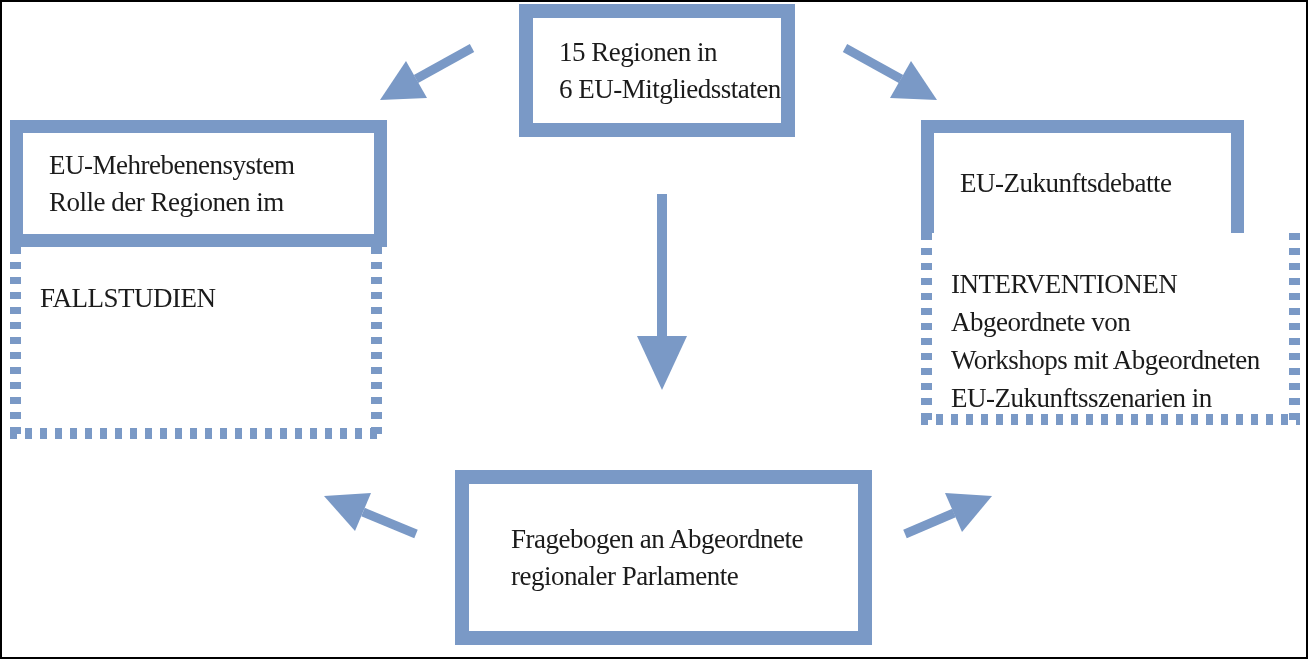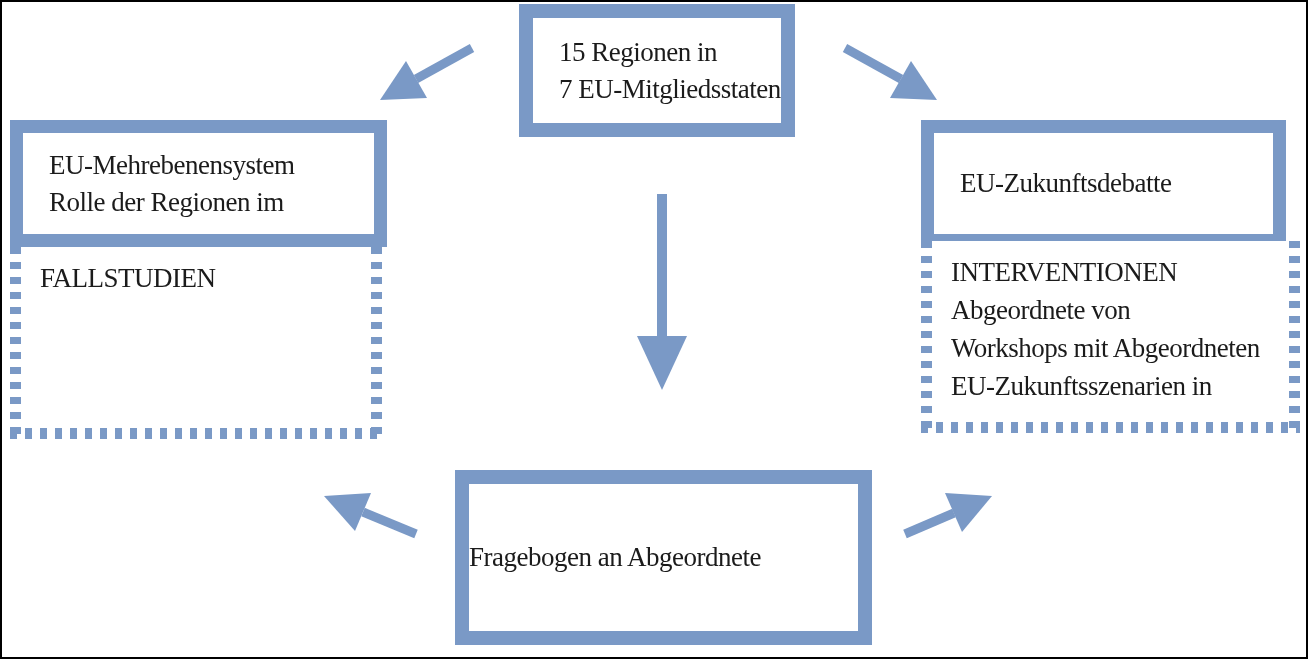--- a/index.html
+++ b/index.html
@@ -32,29 +32,29 @@
   }
   .solid { border: 13px solid var(--blue); justify-content: center; }
   .line {
     font-size: 27px;
     line-height: 37px;
     letter-spacing: -0.5px;
     white-space: nowrap;
   }
   .top-box    { left: 517px; top: 2px;   width: 276px; height: 133px; border-width: 14px; padding-left: 26px; }
   .left-box   { left: 8px;   top: 118px; width: 377px; height: 127px; padding-left: 26px; }
-  .right-box  { left: 919px; top: 118px; width: 365px; height: 127px; padding-left: 26px; }
-  .bottom-box { left: 453px; top: 468px; width: 417px; height: 175px; border-width: 14px; }
+  .right-box  { left: 919px; top: 118px; width: 323px; height: 127px; padding-left: 26px; }
+  .bottom-box { left: 453px; top: 468px; width: 417px; height: 175px; border-width: 14px; padding-left: 42px; }
   .dashed {
     justify-content: flex-start;
-    padding-top: 12px;
+    padding-top: 32px;
     padding-left: 30px;
   }
   .left-dashed  { left: 8px;   top: 245px; width: 372px; height: 192px; }
-  .right-dashed { left: 919px; top: 239px; width: 379px; height: 192px; }
+  .right-dashed { left: 919px; top: 231px; width: 379px; height: 192px; }
   .dashed .line { line-height: 38px; }
   .dash-strip { position: absolute; pointer-events: none; }
   .dash-left  { left: 0; top: 0; bottom: 0; width: 11px;
                 background: repeating-linear-gradient(to bottom, var(--blue) 0 7px, transparent 7px 15px); }
   .dash-right { right: 0; top: 0; bottom: 0; width: 11px;
                 background: repeating-linear-gradient(to bottom, var(--blue) 0 7px, transparent 7px 15px); }
   .dash-bottom{ left: 0; right: 0; bottom: 0; height: 11px;
                 background: repeating-linear-gradient(to right, var(--blue) 0 7px, transparent 7px 15px); }
 </style>
 </head>
@@ -80,21 +80,21 @@
       <polygon points="322,494 369,491 353,529"></polygon>
     </g>
     <g>
       <line x1="903" y1="532" x2="952" y2="511" stroke-width="9"></line>
       <polygon points="990,494 943,491 960,530"></polygon>
     </g>
   </svg>
 
   <div class="box solid top-box">
     <div class="line">15 Regionen in</div>
-    <div class="line">7 EU-Mitgliedsstaten</div>
+    <div class="line">6 EU-Mitgliedsstaten</div>
   </div>
 
   <div class="box solid left-box">
     <div class="line">EU-Mehrebenensystem</div>
     <div class="line">Rolle der Regionen im</div>
   </div>
 
   <div class="box dashed left-dashed">
     <span class="dash-strip dash-left"></span>
     <span class="dash-strip dash-right"></span>
@@ -111,15 +111,16 @@
     <span class="dash-strip dash-right"></span>
     <span class="dash-strip dash-bottom"></span>
     <div class="line">INTERVENTIONEN</div>
     <div class="line">Abgeordnete von</div>
     <div class="line">Workshops mit Abgeordneten</div>
     <div class="line">EU-Zukunftsszenarien in</div>
   </div>
 
   <div class="box solid bottom-box">
     <div class="line">Fragebogen an Abgeordnete</div>
+    <div class="line">regionaler Parlamente</div>
   </div>
 
 </div>
 
 </body></html>

